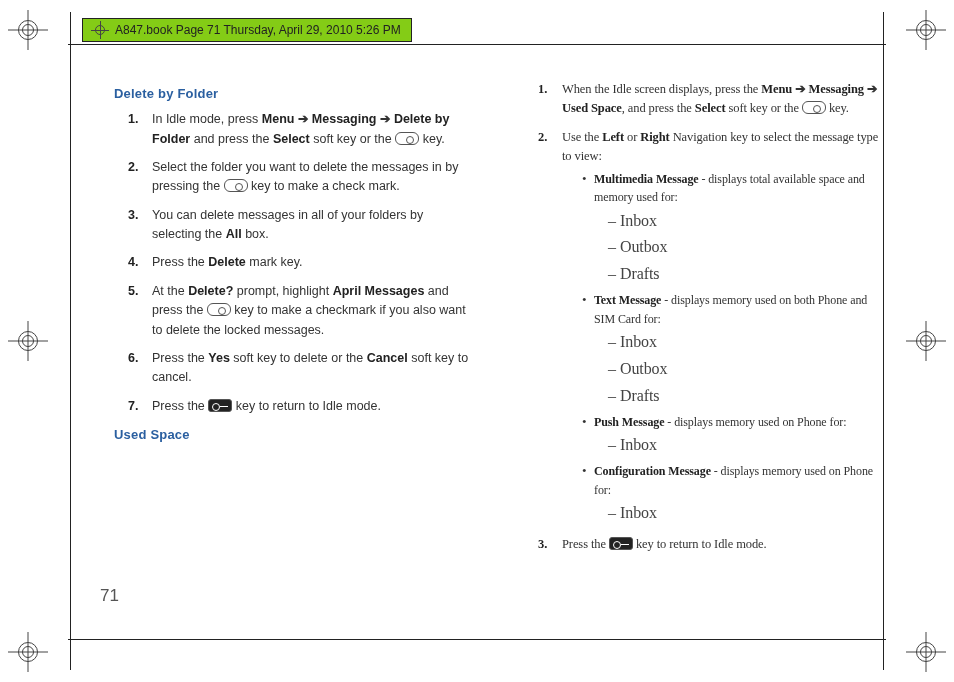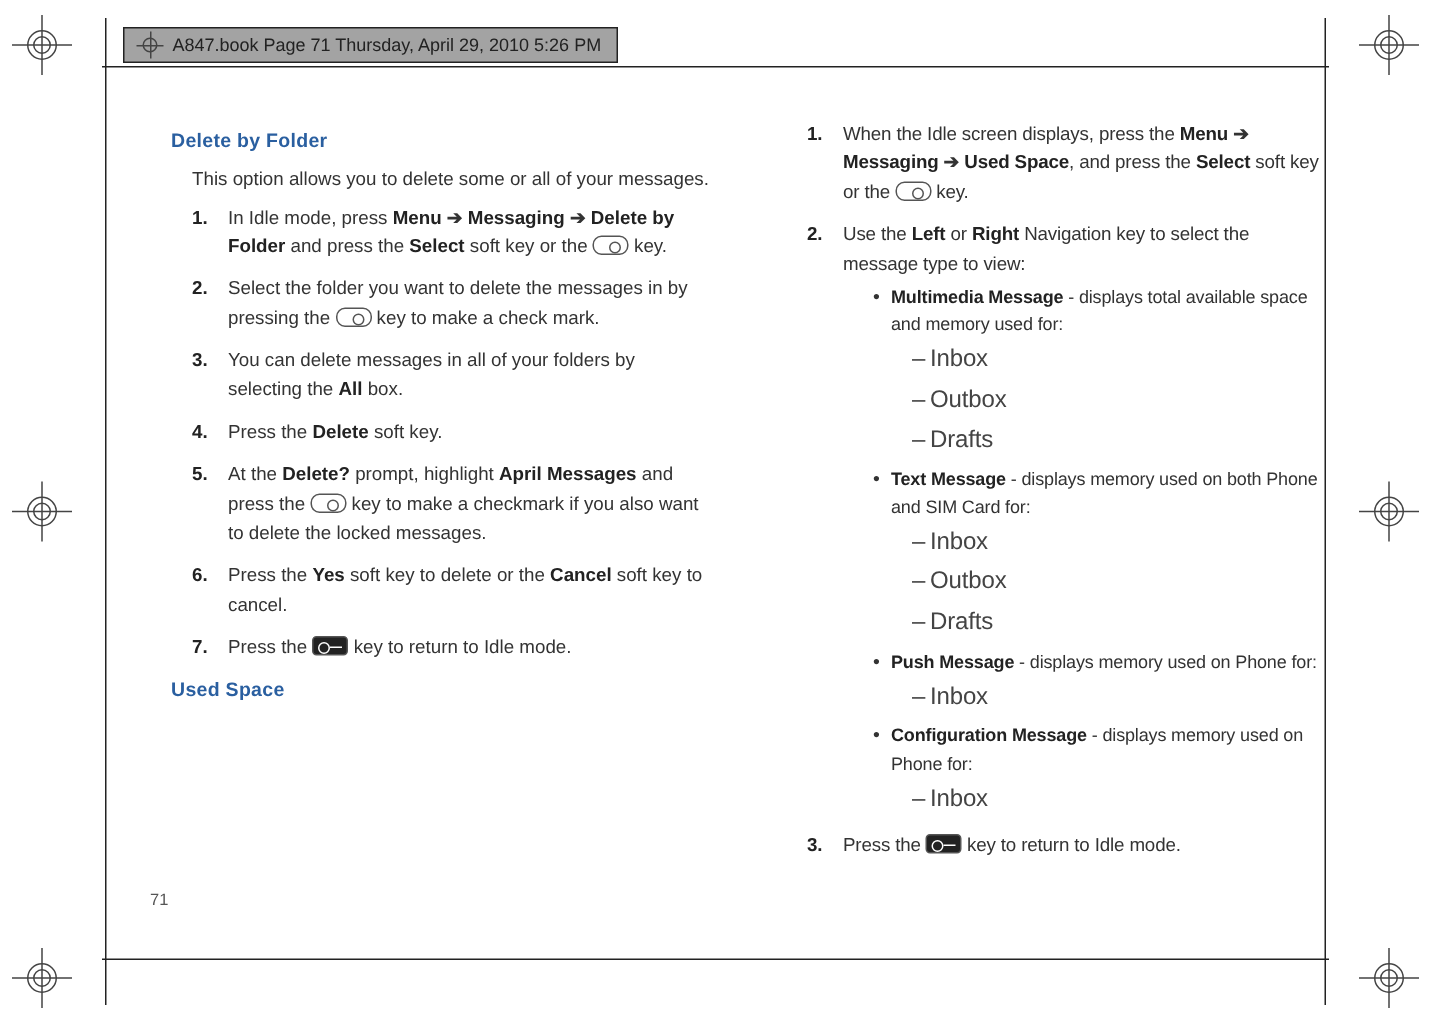--- a/index.html
+++ b/index.html
@@ -9,21 +9,21 @@
 .regmark .cross:before{left:50%;top:-6px;width:1px;height:40px;transform:translateX(-.5px)}
 .regmark .cross:after{top:50%;left:-6px;height:1px;width:40px;transform:translateY(-.5px)}
 .regmark .ring{position:absolute;left:4px;top:4px;width:20px;height:20px;border:1px solid #444;border-radius:50%}
 .regmark .ring2{position:absolute;left:8px;top:8px;width:12px;height:12px;border:1px solid #444;border-radius:50%}
 .reg-tl{left:14px;top:16px}.reg-tr{right:14px;top:16px}.reg-bl{left:14px;bottom:16px}.reg-br{right:14px;bottom:16px}
 .reg-ml{left:14px;top:50%;transform:translateY(-50%)}.reg-mr{right:14px;top:50%;transform:translateY(-50%)}
 .hrule{position:absolute;left:68px;right:68px;height:1px;background:#222}
 .hrule.top{top:44px}.hrule.bot{bottom:42px}
 .vrule{position:absolute;top:12px;bottom:12px;width:1px;background:#222}
 .vrule.l{left:70px}.vrule.r{right:70px}
-.hdrbox{position:absolute;left:82px;top:18px;border:1px solid #222;padding:4px 10px;font-size:12px;color:#222;background:#a3a3a3;display:flex;align-items:center;gap:8px}
+.hdrbox{position:absolute;left:82px;top:18px;border:1px solid #222;padding:4px 10px;font-size:12px;color:#222;background:#84cc16;display:flex;align-items:center;gap:8px}
 .minimark{position:relative;width:14px;height:14px}
 .minimark:before,.minimark:after{content:"";position:absolute;background:#444}
 .minimark:before{left:50%;top:-2px;width:1px;height:18px}
 .minimark:after{top:50%;left:-2px;height:1px;width:18px}
 .minimark .r{position:absolute;left:2px;top:2px;width:10px;height:10px;border:1px solid #444;border-radius:50%}
 .page{position:absolute;left:100px;right:70px;top:80px;bottom:70px;display:flex;gap:36px}
 .col{flex:1 1 50%;font-size:12.5px;line-height:1.55;color:#333}
 h3{font-family:Arial,sans-serif;font-size:13px;font-weight:700;margin:4px 0 6px 14px;color:#2a5fa0;letter-spacing:.2px}
 .intro{margin:0 0 6px 28px}
 .lead{margin:0 0 6px 14px;max-width:340px}
@@ -35,22 +35,22 @@
 .keybox.ok:after{content:"";position:absolute;right:4px;top:3px;width:6px;height:6px;border:1px solid #555;border-radius:50%}
 .keyend{display:inline-block;width:24px;height:13px;border:1px solid #555;border-radius:3px;vertical-align:-2px;background:#222;position:relative}
 .keyend:after{content:"";position:absolute;left:3px;top:3px;width:6px;height:6px;border:1px solid #fff;border-radius:50%}
 .keyend:before{content:"";position:absolute;right:3px;top:6px;width:8px;height:1px;background:#fff}
 ul.b1{list-style:none;margin:3px 0 4px 20px;padding:0}
 ul.b1>li{position:relative;padding-left:12px;margin-bottom:4px;font-size:12px}
 ul.b1>li:before{content:"•";position:absolute;left:0;top:-1px;font-size:13px}
 ul.b2{list-style:none;margin:2px 0 2px 14px;padding:0}
 ul.b2>li{position:relative;padding-left:12px;margin-bottom:2px;font-size:16px;color:#444}
 ul.b2>li:before{content:"–";position:absolute;left:0;top:0}
-.pagenum{position:absolute;left:100px;bottom:76px;font-size:11px;color:#555}
-.cond{font-family:Liberation Sans, sans-serif;letter-spacing:-.1px}
+.pagenum{position:absolute;left:100px;bottom:76px;font-size:17px;color:#555}
+.cond{font-family:Liberation Serif, serif;letter-spacing:-.1px}
 .arrow{font-weight:700}
 </style>
 </head>
 <body>
 
 <div class="regmark reg-tl">
     <div class="cross"></div>
     <div class="ring"></div>
     <div class="ring2"></div>
   </div>
@@ -88,33 +88,32 @@
   <span class="minimark">
       <span class="r"></span>
     </span>
   <span>A847.book  Page 71  Thursday, April 29, 2010  5:26 PM</span>
 </div>
 
 <div class="page">
 
   <div class="col">
     <h3>Delete by Folder</h3>
-    <p class="intro">This option allows you to delete some or all of your messages.</p>
     <ol class="num">
       <li>
         <span>In Idle mode, press </span><b>Menu</b><span class="arrow"> ➔ </span><b>Messaging</b><span class="arrow"> ➔ </span><b>Delete by Folder</b><span> and press the </span><b>Select</b><span> soft key or the </span><span class="keybox ok"></span><span> key.</span>
       </li>
       <li>
         <span>Select the folder you want to delete the messages in by pressing the </span><span class="keybox ok"></span><span> key to make a check mark.</span>
       </li>
       <li>
         <span>You can delete messages in all of your folders by selecting the </span><b>All</b><span> box.</span>
       </li>
       <li>
-        <span>Press the </span><b>Delete</b><span> soft key.</span>
+        <span>Press the </span><b>Delete</b><span> mark key.</span>
       </li>
       <li>
         <span>At the </span><b>Delete?</b><span> prompt, highlight </span><b>April Messages</b><span> and press the </span><span class="keybox ok"></span><span> key to make a checkmark if you also want to delete the locked messages.</span>
       </li>
       <li>
         <span>Press the </span><b>Yes</b><span> soft key to delete or the </span><b>Cancel</b><span> soft key to cancel.</span>
       </li>
       <li>
         <span>Press the </span><span class="keyend"></span><span> key to return to Idle mode.</span>
       </li>

